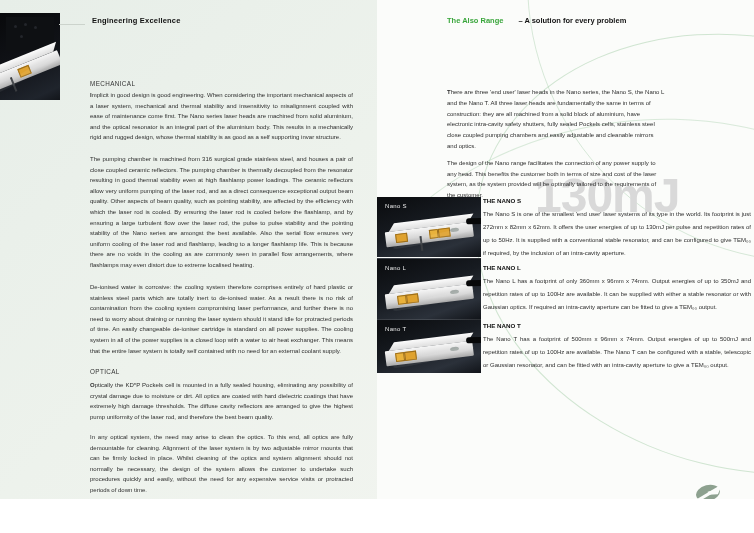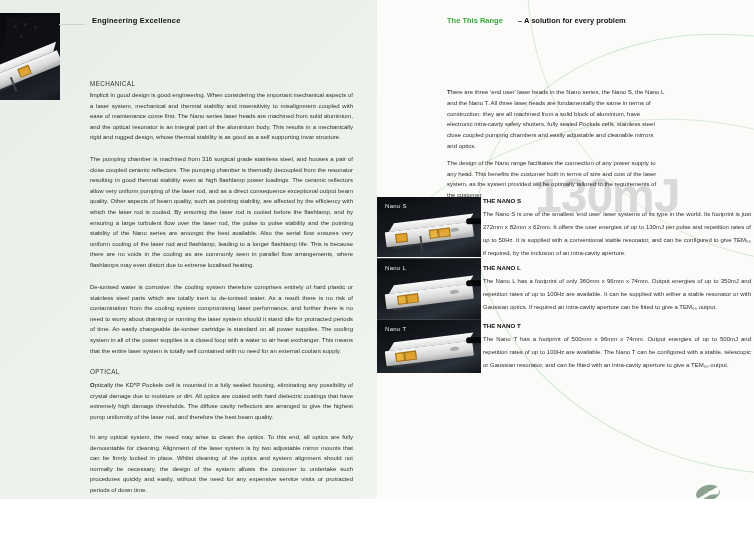--- a/index.html
+++ b/index.html
@@ -100,21 +100,21 @@
     <p class="para" style="top:426px;">In any optical system, the need may arise to clean the optics. To this end, all optics are fully demountable for cleaning. Alignment of the laser system is by two adjustable mirror mounts that can be firmly locked in place. Whilst cleaning of the optics and system alignment should not normally be necessary, the design of the system allows the customer to undertake such procedures quickly and easily, without the need for any expensive service visits or protracted periods of down time.</p>
   </div>
 
   <div class="page-right">
 
     <div class="arc arc1"></div>
     <div class="arc arc2"></div>
     <div class="arc arc3"></div>
 
     <div class="nano-head">
-      <span class="green">The This Range</span>
+      <span class="green">The Also Range</span>
       <span class="rest">– A solution for every problem</span>
     </div>
 
     <div class="intro">
       <p class="fl-bold">There are three 'end user' laser heads in the Nano series, the Nano S, the Nano L and the Nano T. All three laser heads are fundamentally the same in terms of construction: they are all machined from a solid block of aluminium, have electronic intra-cavity safety shutters, fully sealed Pockels cells, stainless steel close coupled pumping chambers and easily adjustable and cleanable mirrors and optics.</p>
       <p>The design of the Nano range facilitates the connection of any power supply to any head. This benefits the customer both in terms of size and cost of the laser system, as the system provided will be optimally tailored to the requirements of the customer.</p>
     </div>
 
     <div class="wm wm1">130mJ</div>
 

